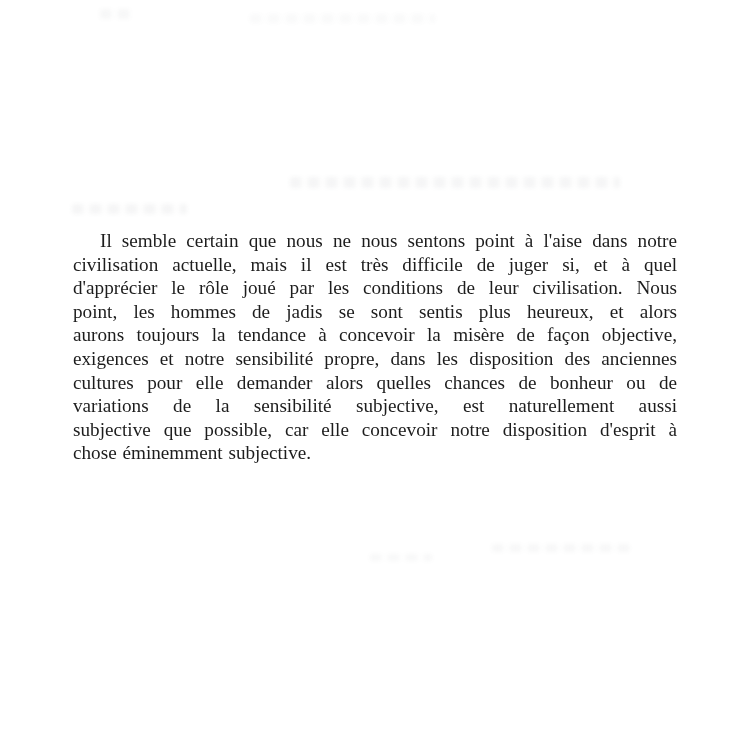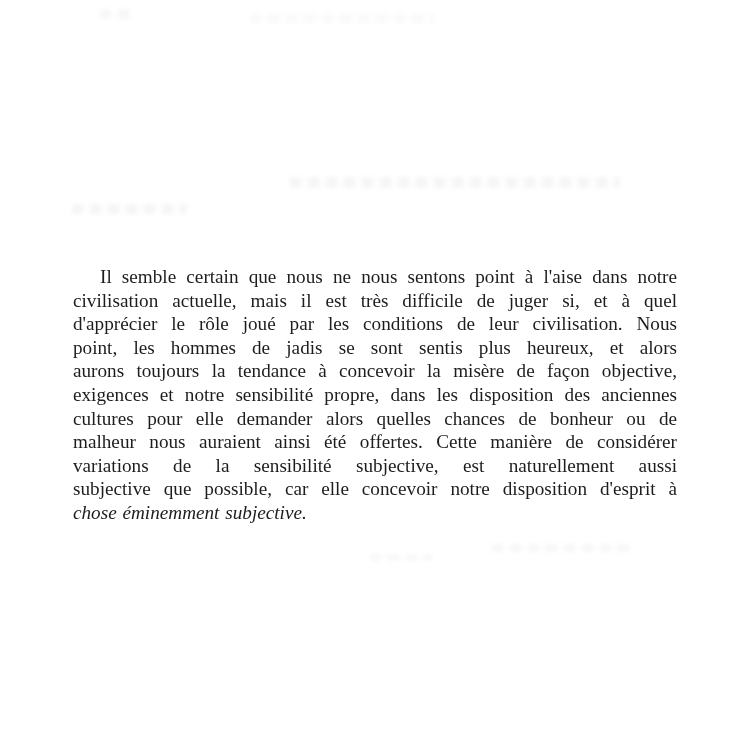--- a/index.html
+++ b/index.html
@@ -27,26 +27,24 @@
   }
   .text-line {
     height: 23.6px;
     overflow: hidden;
     text-align: justify;
     text-align-last: justify;
     word-spacing: 1px;
   }
   .text-line.first {
     text-indent: 27px;
-    margin-top: 36px;
   }
   .text-line.last {
     text-align: right;
     text-align-last: left;
-    font-style: italic;
   }
   
   .ghost {
     position: absolute;
     background: repeating-linear-gradient(
       90deg,
       rgba(110, 115, 120, 0.18) 0px,
       rgba(110, 115, 120, 0.18) 11px,
       rgba(110, 115, 120, 0.02) 11px,
       rgba(110, 115, 120, 0.02) 18px
@@ -75,18 +73,17 @@
   <div class="ghost g6"></div>
 
   <div class="paragraph">
       <div class="text-line first">Il semble certain que nous ne nous sentons point à l'aise dans notre</div>
       <div class="text-line">civilisation actuelle, mais il est très difficile de juger si, et à quel</div>
       <div class="text-line">d'apprécier le rôle joué par les conditions de leur civilisation. Nous</div>
       <div class="text-line">point, les hommes de jadis se sont sentis plus heureux, et alors</div>
       <div class="text-line">aurons toujours la tendance à concevoir la misère de façon objective,</div>
       <div class="text-line">exigences et notre sensibilité propre, dans les disposition des anciennes</div>
       <div class="text-line">cultures pour elle demander alors quelles chances de bonheur ou de</div>
-      <div class="text-line">malheur nous auraient ainsi été offertes. Cette manière de considérer</div>
       <div class="text-line">variations de la sensibilité subjective, est naturellement aussi</div>
       <div class="text-line">subjective que possible, car elle concevoir notre disposition d'esprit à</div>
       <div class="text-line last">chose éminemment subjective.</div>
     </div>
 </div>
 
 </body></html>

